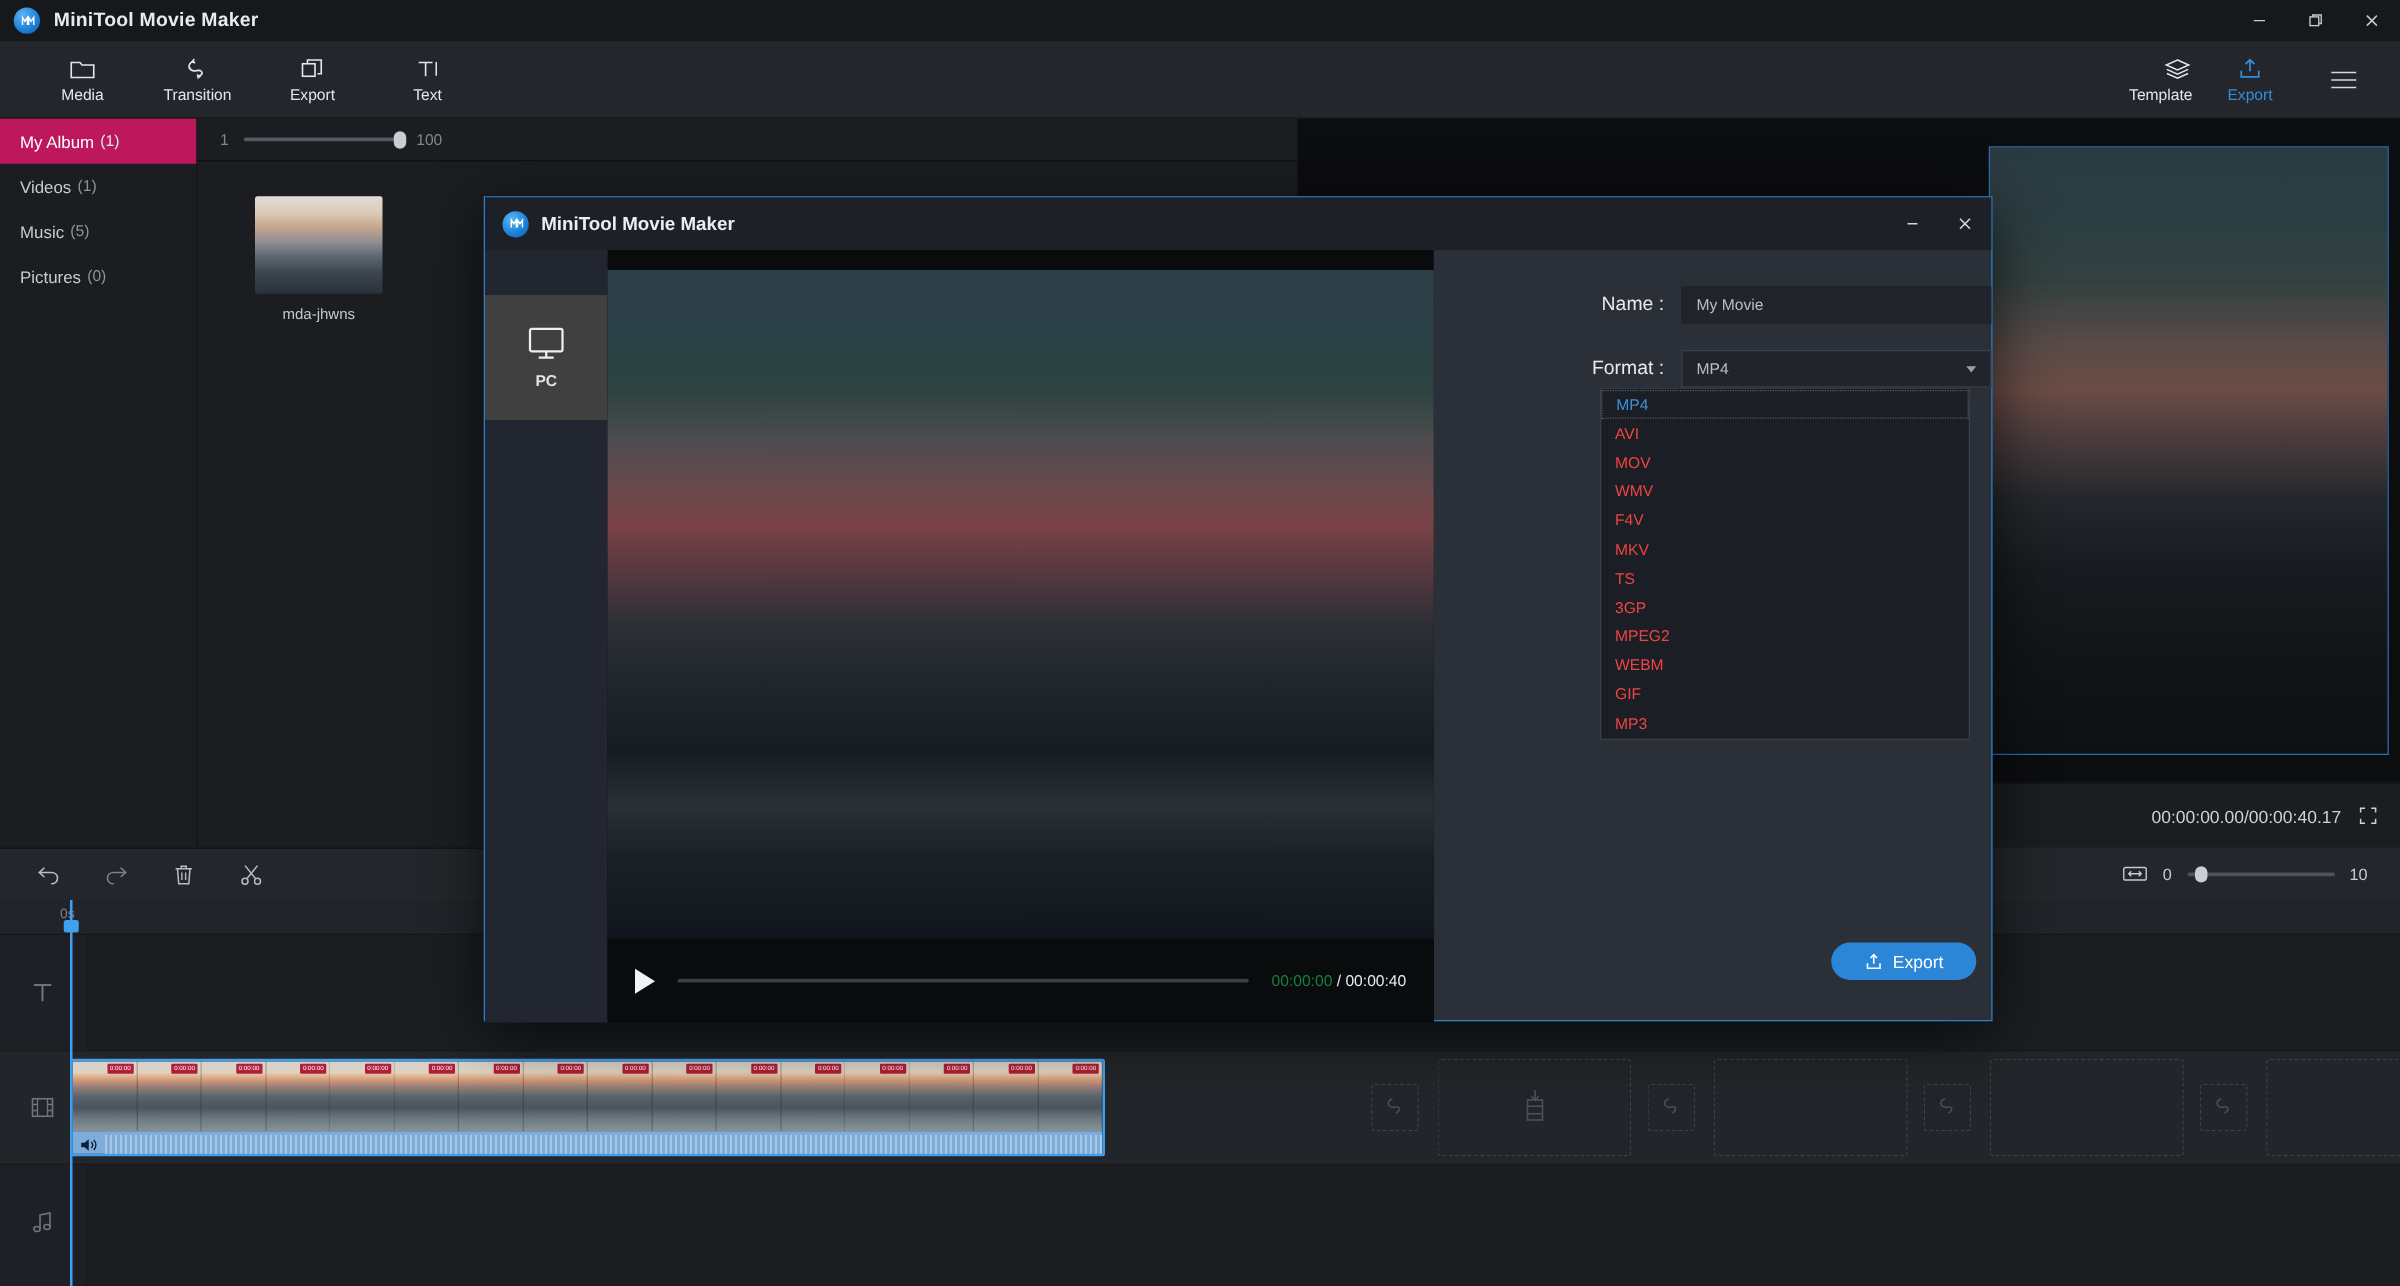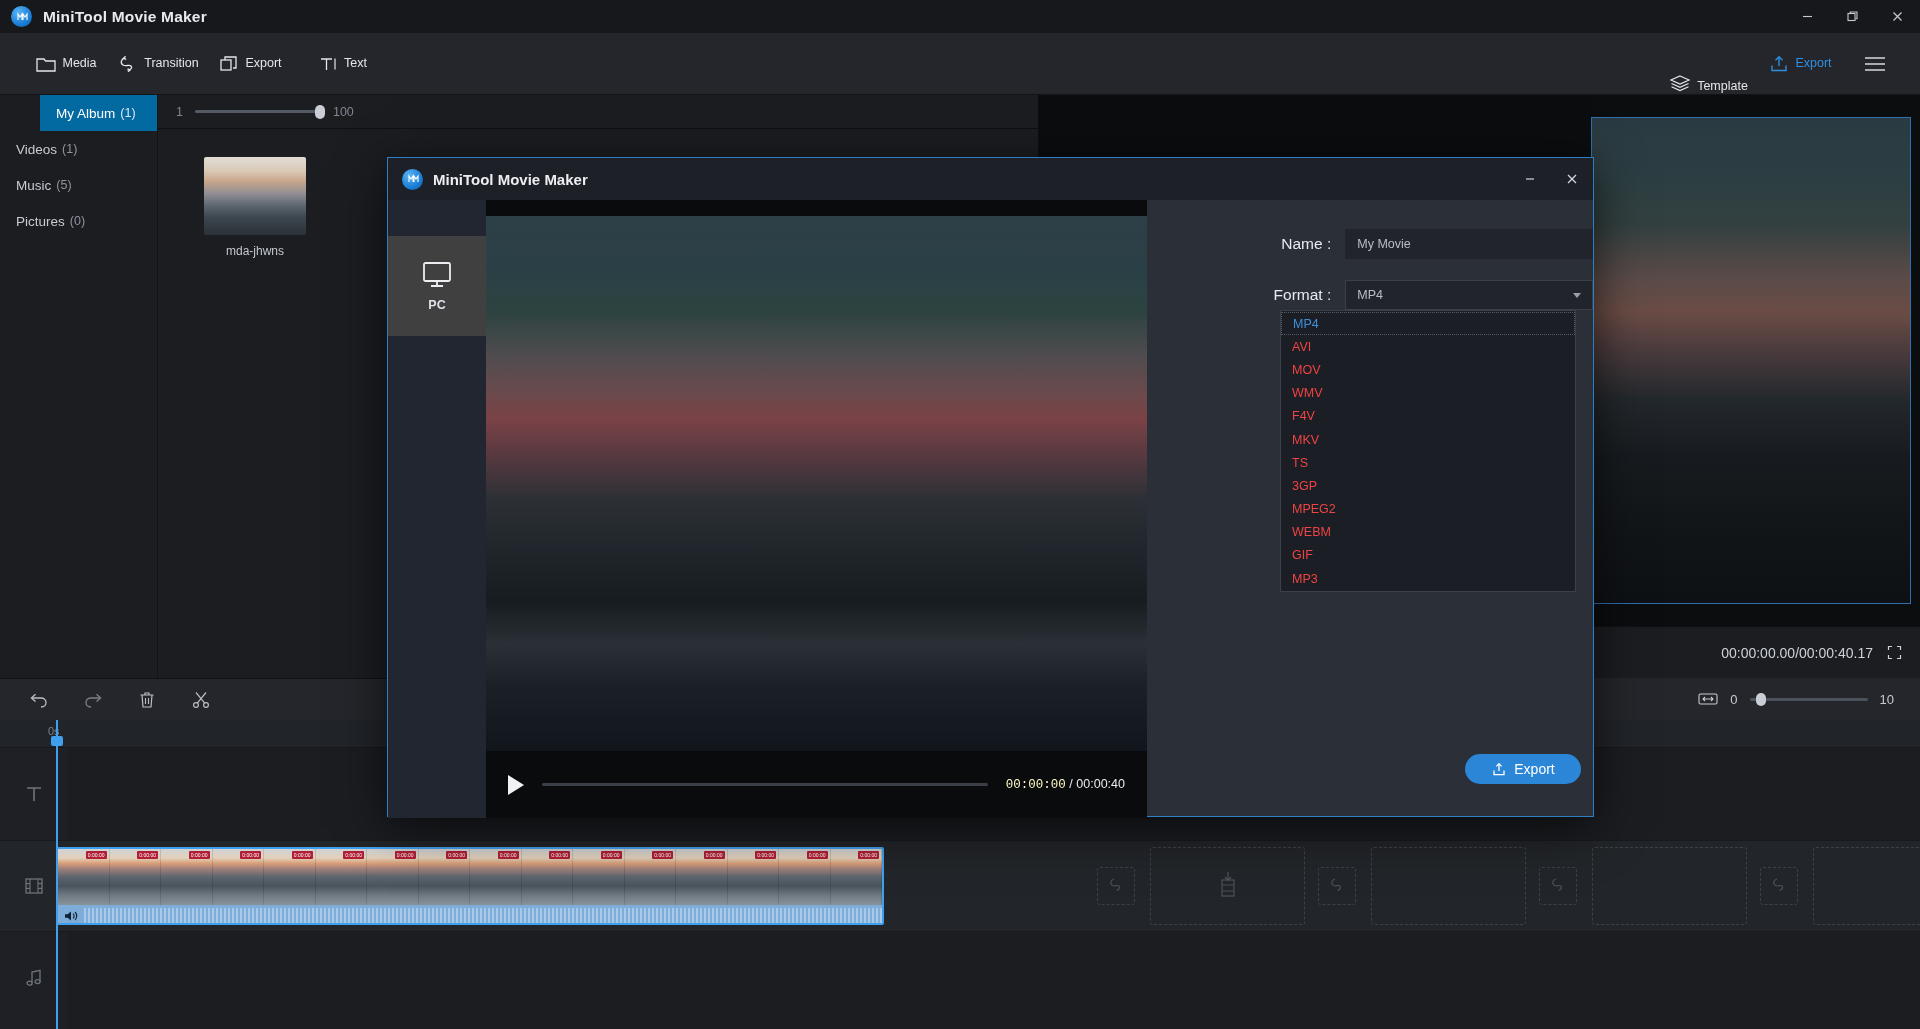--- a/index.html
+++ b/index.html
@@ -30,41 +30,41 @@
     color: #c6cad1;
   }
 
   
   .ribbon {
     position: absolute; left: 0; top: 33px; width: 1920px; height: 62px;
     background: #24262b; border-bottom: 1px solid #131418;
     display: flex; align-items: center;
   }
   .rb-item {
-    width: 92px; height: 58px; display: flex; flex-direction: row;
+    width: 92px; height: 58px; display: flex; flex-direction: column;
     align-items: center; justify-content: center; gap: 5px;
     font-size: 12.5px; color: #e3e6eb;
   }
   .rb-item .lbl { line-height: 1; }
   .rb-item.active-blue .lbl { color: #2f8fe0; }
   #rb-media { margin-left: 20px; }
   #rb-template { margin-left: auto; align-items: flex-end; }
   .hamburger { width: 58px; height: 58px; display:flex; align-items:center; justify-content:center; margin-right: 16px;}
 
   
   .lib-side {
     position: absolute; left: 0; top: 95px; width: 158px; height: 583px;
     background: #1b1d21; border-right: 1px solid #121316;
   }
   .lib-item {
     height: 36px; display: flex; align-items: center; padding-left: 16px;
     font-size: 13.5px; color: #c7cbd2;
   }
   .lib-item .cnt { color: #8f949d; margin-left: 5px; font-size: 12.5px; }
-  .lib-item.sel { background: #0369a1; color: #fff; margin-left: 40px; }
+  .lib-item.sel { background: #be185d; color: #fff; }
   .lib-item.sel .cnt { color: #dbe8f5; }
 
   
   .media-panel {
     position: absolute; left: 158px; top: 95px; width: 880px; height: 583px;
     background: #1b1d21;
   }
   .zoom-bar {
     height: 34px; background: #1b1d21; border-bottom: 1px solid #0f1013;
     display: flex; align-items: center; padding-left: 18px; gap: 12px;
@@ -200,21 +200,21 @@
     position: absolute; left: 0; bottom: 0; width: 661px; height: 67px;
     display: flex; align-items: center; gap: 18px; padding: 0 22px;
     background: #0a0b0d;
   }
   .play-tri {
     width: 0; height: 0; border-left: 16px solid #f0f2f5;
     border-top: 10px solid transparent; border-bottom: 10px solid transparent;
   }
   .seek { flex: 1; height: 3px; background: #3a3f47; border-radius: 2px; }
   .tc { font-size: 12.5px; color: #e9ebef; white-space: nowrap; }
-  .tc .cur { color: #fef9c3; font-family: Liberation Mono, monospace; }
+  .tc .cur { color: #15803d; }
   .dlg-form { flex: 1; position: relative; }
   .frow { position: absolute; left: 0; width: 100%; height: 30px; display: flex; align-items: center; }
   .flabel { width: 238px; text-align: right; padding-right: 14px; font-size: 15.5px; color: #e7eaef; }
   .finput {
     width: 296px; height: 30px; background: #21242b; border: 1px solid #21242b;
     display: flex; align-items: center; padding: 0 11px; font-size: 12.5px; color: #b9bec6;
   }
   .fcombo {
     width: 296px; height: 30px; background: #21242b; border: 1px solid #3a4049;
     display: flex; align-items: center; padding: 0 11px; font-size: 12.5px; color: #b9bec6;

